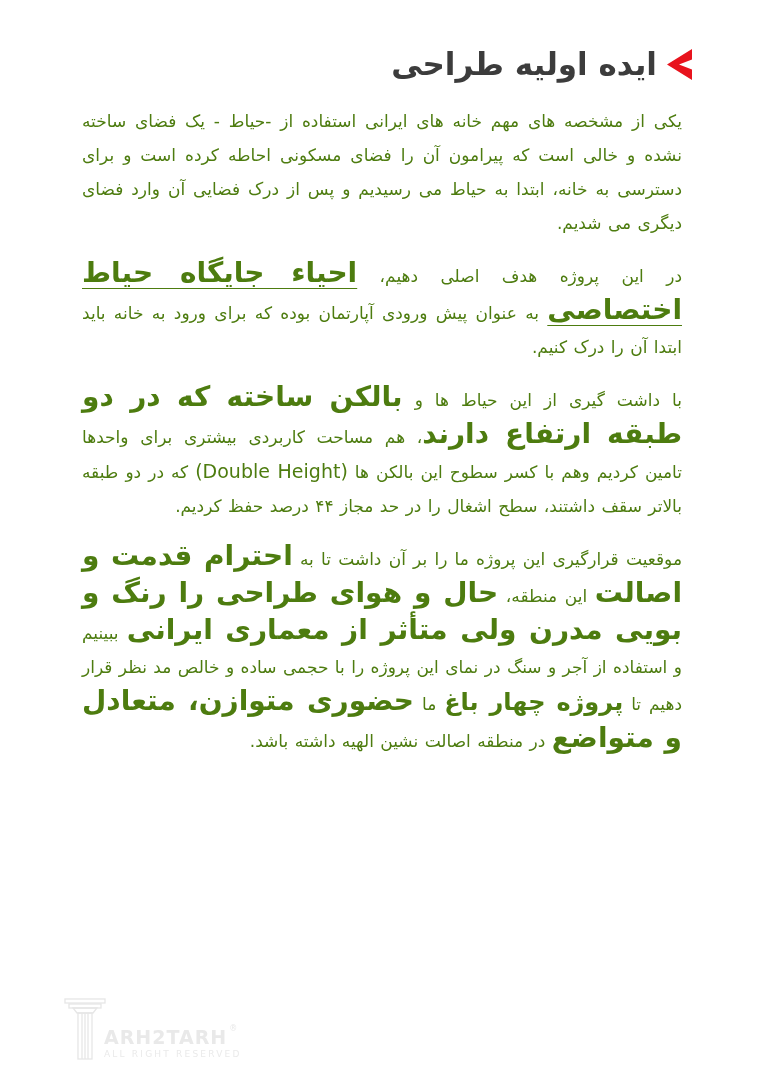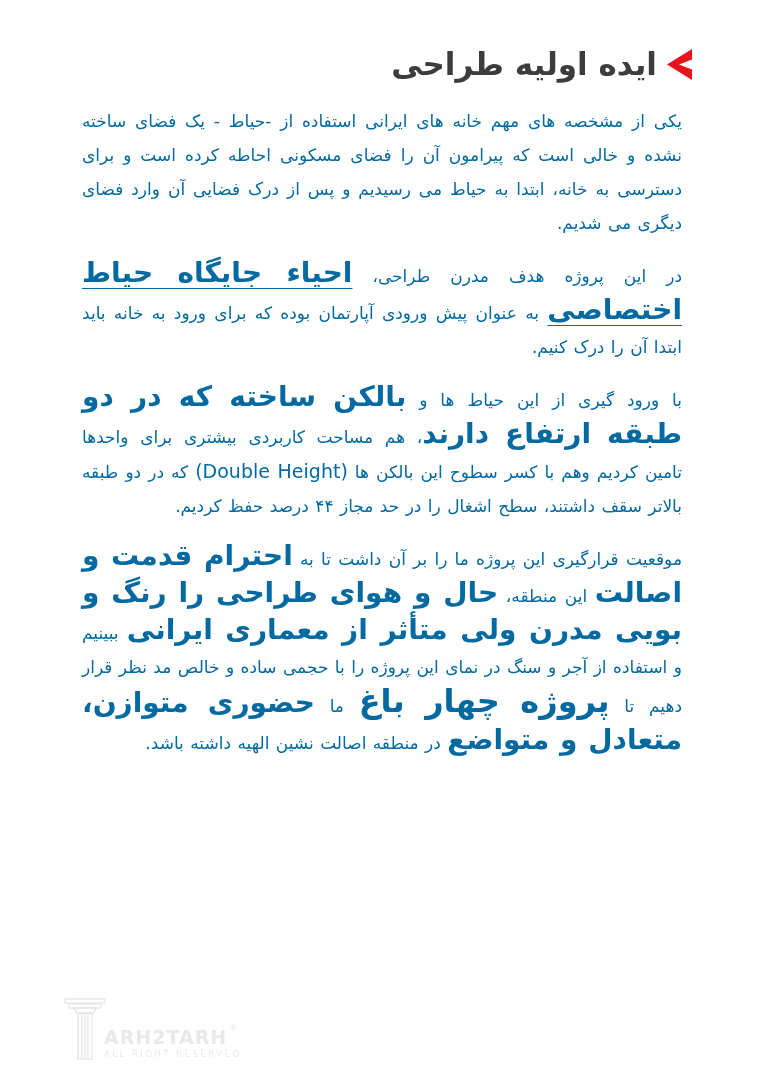--- a/index.html
+++ b/index.html
@@ -31,28 +31,28 @@
   
   .content {
     direction: rtl;
     padding: 0 38px;
     margin-top: 21px;
   }
   .para {
     margin: 0 0 16px 0;
     font-size: 17px;
     line-height: 34px;
-    color: #0369a1;
+    color: #4d7c0f;
     text-align: justify;
     word-spacing: 1px;
   }
   .r  { font-weight: normal; }
   .b  { font-weight: bold; font-size: 28px; }
   .u  { text-decoration: underline; text-underline-offset: 6px; text-decoration-thickness: 1px; }
-  .xb { font-weight: bold; font-size: 32px; }
+  .xb { font-weight: bold; font-size: 24px; }
   .en { font-weight: normal; font-size: 19px; unicode-bidi: embed; }
   
   .watermark {
     position: absolute;
     left: 18px;
     bottom: 18px;
     display: flex;
     align-items: flex-end;
     color: #e7e7e7;
     user-select: none;
@@ -93,23 +93,23 @@
         <polygon points="25,0 0,15.5 25,31 25,20.5 12,15.5 25,10.5" fill="#e8131d"></polygon>
       </svg>
     </span>
     <span class="title-text">ایده اولیه طراحی</span>
   </div>
 
   <div class="content">
 
     <p class="para"><span class="r">یکی از مشخصه های مهم خانه های ایرانی استفاده از -حیاط - یک فضای ساخته نشده و خالی است که پیرامون آن را فضای مسکونی احاطه کرده است و برای دسترسی به خانه، ابتدا به حیاط می رسیدیم و پس از درک فضایی آن وارد فضای دیگری می شدیم.</span></p>
 
-    <p class="para"><span class="r">در این پروژه هدف مدرن طراحی، </span><span class="b u">احیاء جایگاه حیاط اختصاصی</span><span class="r"> به عنوان پیش ورودی آپارتمان بوده که برای ورود به خانه باید ابتدا آن را درک کنیم.</span></p>
+    <p class="para"><span class="r">در این پروژه هدف اصلی دهیم، </span><span class="b u">احیاء جایگاه حیاط اختصاصی</span><span class="r"> به عنوان پیش ورودی آپارتمان بوده که برای ورود به خانه باید ابتدا آن را درک کنیم.</span></p>
 
-    <p class="para"><span class="r">با ورود گیری از این حیاط ها و </span><span class="b">بالکن ساخته که در دو طبقه ارتفاع دارند</span><span class="r">، هم مساحت کاربردی بیشتری برای واحدها تامین کردیم وهم با کسر سطوح این بالکن ها </span><span class="en" dir="ltr">(Double Height)</span><span class="r"> که در دو طبقه بالاتر سقف داشتند، سطح اشغال را در حد مجاز ۴۴ درصد حفظ کردیم.</span></p>
+    <p class="para"><span class="r">با داشت گیری از این حیاط ها و </span><span class="b">بالکن ساخته که در دو طبقه ارتفاع دارند</span><span class="r">، هم مساحت کاربردی بیشتری برای واحدها تامین کردیم وهم با کسر سطوح این بالکن ها </span><span class="en" dir="ltr">(Double Height)</span><span class="r"> که در دو طبقه بالاتر سقف داشتند، سطح اشغال را در حد مجاز ۴۴ درصد حفظ کردیم.</span></p>
 
     <p class="para"><span class="r">موقعیت قرارگیری این پروژه ما را بر آن داشت تا به </span><span class="b">احترام قدمت و اصالت</span><span class="r"> این منطقه، </span><span class="b">حال و هوای طراحی را رنگ و بویی مدرن ولی متأثر از معماری ایرانی</span><span class="r"> ببینیم و استفاده از آجر و سنگ در نمای این پروژه را با حجمی ساده و خالص مد نظر قرار دهیم تا </span><span class="xb">پروژه چهار باغ</span><span class="r"> ما </span><span class="b">حضوری متوازن، متعادل و متواضع</span><span class="r"> در منطقه اصالت نشین الهیه داشته باشد.</span></p>
 
   </div>
 
   <div class="watermark">
     <span>
       <svg class="wm-logo" width="46" height="66" viewBox="0 0 46 66" aria-hidden="true">
         <g fill="none" stroke="#e6e6e6" stroke-width="1.3">
           <rect x="3" y="3" width="40" height="4"></rect>

